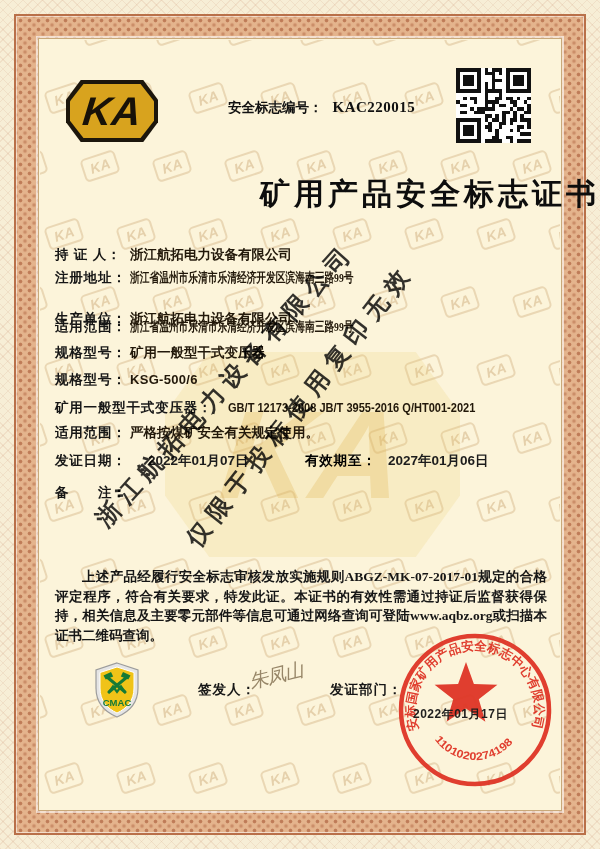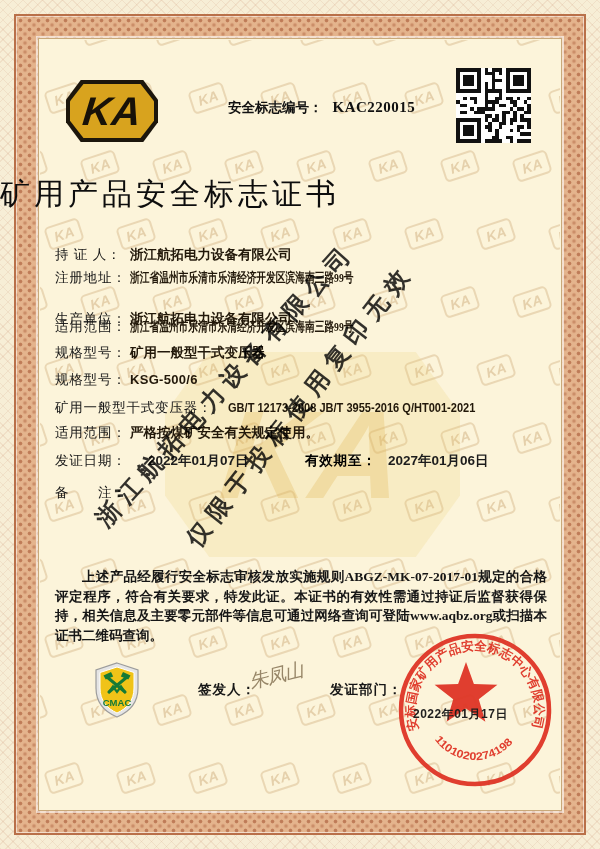--- a/index.html
+++ b/index.html
@@ -28,25 +28,25 @@
     transform:skewX(-6deg);line-height:1;}
   
   .ka-badge{position:absolute;left:66px;top:80px;width:92px;height:62px;z-index:4;}
   .ka-oct{clip-path:polygon(16% 0,84% 0,100% 32%,100% 68%,84% 100%,16% 100%,0 68%,0 32%);}
   .ka-outer{position:absolute;inset:0;background:#1c160c;}
   .ka-inner{position:absolute;inset:4px;background:#d8a31e;display:flex;align-items:center;justify-content:center;}
   .ka-text{font-size:40px;font-weight:900;font-style:italic;color:#181208;transform:skewX(-6deg);line-height:1;}
   .cert-line{position:absolute;left:228px;top:99px;z-index:4;font-size:13.5px;font-weight:bold;color:#111;}
   .cert-no{font-family:"Liberation Serif",serif;font-size:15px;font-weight:600;margin-left:10px;letter-spacing:.5px;text-align:center;}
   .qr{position:absolute;left:456px;top:68px;width:75px;height:75px;z-index:4;background:#fff;}
-  .title{position:absolute;left:0;right:0;top:174px;z-index:4;text-align:left;font-size:30px;
-    font-weight:400;letter-spacing:4px;color:#0d0d0d;font-family:"Liberation Serif",serif;}
+  .title{position:absolute;left:0;right:0;top:174px;z-index:4;text-align:right;font-size:30px;
+    font-weight:700;letter-spacing:4px;color:#0d0d0d;font-family:"Liberation Serif",serif;}
   
   .row{position:absolute;left:55px;right:50px;z-index:4;display:flex;align-items:baseline;}
-  .row-label{font-weight:normal;font-size:13.5px;color:#161616;width:75px;flex:none;letter-spacing:.8px;}
+  .row-label{font-weight:bold;font-size:13.5px;color:#161616;width:75px;flex:none;letter-spacing:.8px;}
   .row.wide .row-label{width:173px;}
   .row-value{font-size:13.5px;font-weight:bold;color:#22180a;font-family:"Liberation Serif",serif;}
   .squeeze{display:inline-block;transform:scaleX(.72);transform-origin:left bottom;white-space:nowrap;}
   .mono-val{font-family:"Liberation Sans",sans-serif;font-size:13px;letter-spacing:.3px;}
   .std{display:inline-block;font-family:"Liberation Sans",sans-serif;font-size:12px;white-space:nowrap;
     transform:scaleX(.92);transform-origin:left bottom;}
   .r0{top:246px}.r1{top:269px}.r2{top:310px}.r3{top:318px}.r4{top:344px}
   .r5{top:371px}.r6{top:399px}.r7{top:424px}.rd{top:452px}.rb{top:484px}
   .date-val{padding-left:18px;font-size:13.5px;font-weight:bold;color:#1c1c1c;}
   .valid-label{position:absolute;left:250px;font-weight:bold;font-size:13.5px;letter-spacing:.8px;}

